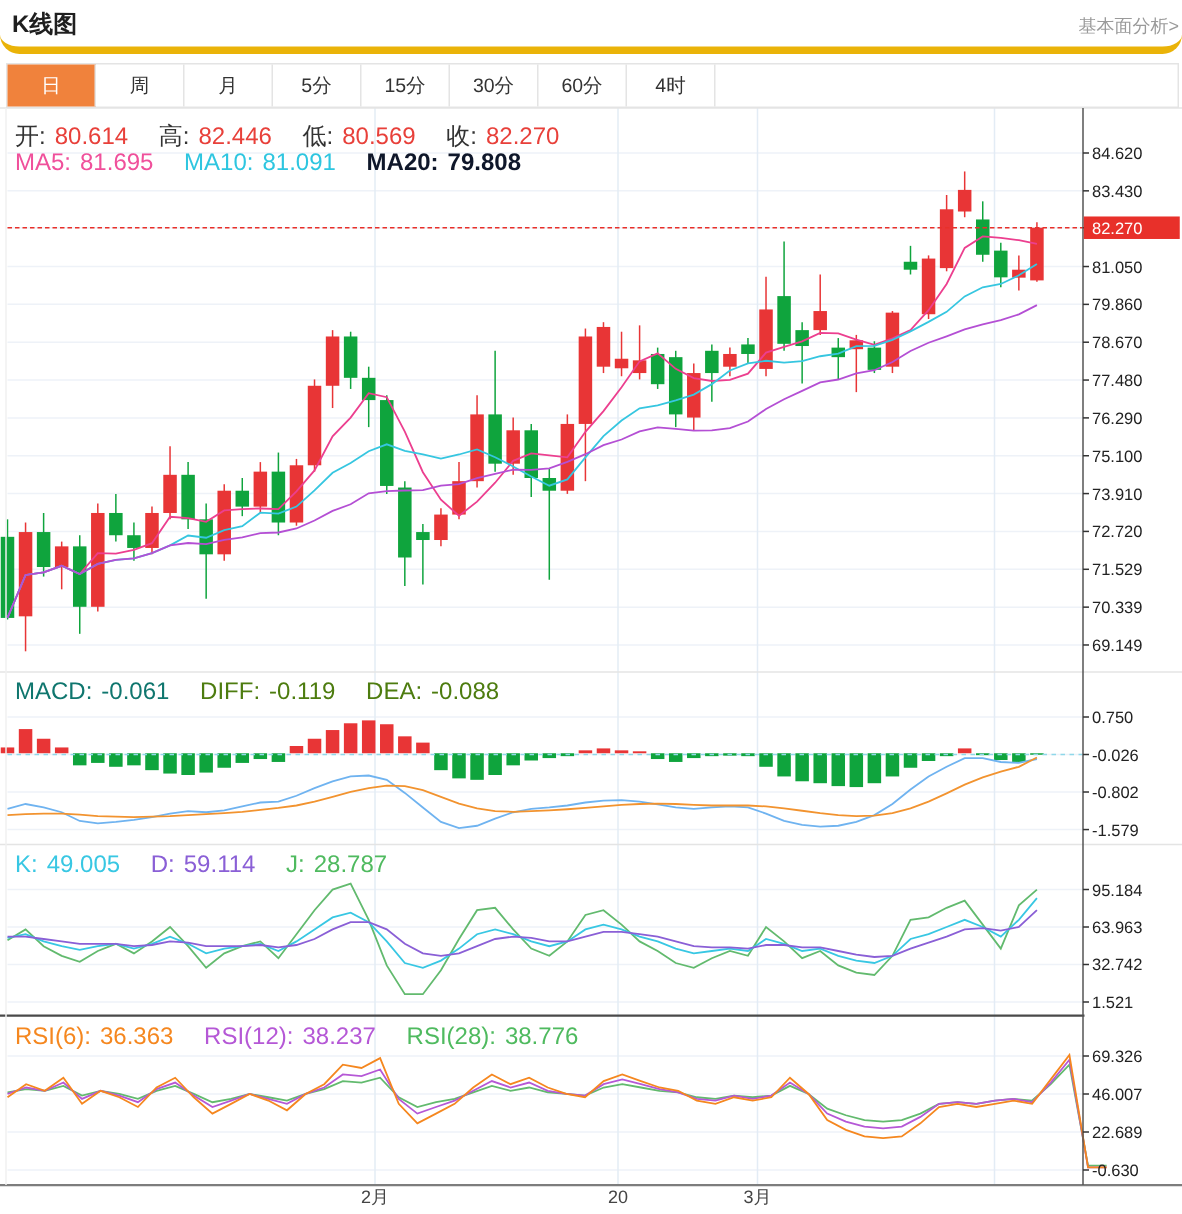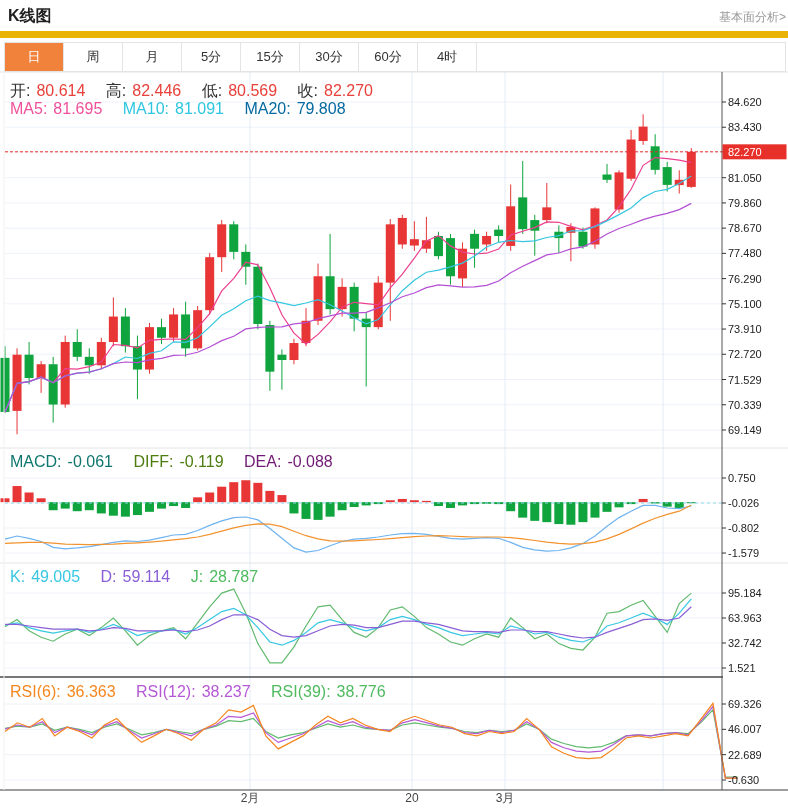--- a/index.html
+++ b/index.html
@@ -1,36 +1,36 @@
 <!DOCTYPE html>
 <html><head>
 <meta charset="utf-8">
 <style>
   html,body{margin:0;padding:0;}
   body{width:788px;height:809px;position:relative;background:#fff;
        font-family:"Liberation Sans","DejaVu Sans",sans-serif;overflow:hidden;}
-  .hdr{position:absolute;top:0;left:0;width:788px;height:31px;border-bottom:7px solid #eab308;background:#fff;z-index:3;}
+  .hdr{position:absolute;top:0;left:0;width:788px;height:31px;border-bottom:5px solid #eab308;background:#fff;z-index:3;border-radius:13px;}
   .hdr-title{position:absolute;left:8px;top:6px;font-size:16px;font-weight:bold;color:#1f1f1f;}
   .hdr-link{position:absolute;right:2px;top:9px;font-size:12px;color:#9a9a9a;cursor:pointer;margin-left:12px;}
   .tabs{position:absolute;left:4px;top:42px;width:782px;height:30px;box-sizing:border-box;
         border:1px solid #e4e4e4;display:flex;background:#fff;z-index:3;}
   .tab{width:59px;height:28px;line-height:28px;text-align:center;font-size:13px;color:#333;
        border-right:1px solid #e4e4e4;cursor:pointer;box-sizing:border-box;}
   .tab.active{background:#f0823c;color:#fff;}
   .inforow{position:absolute;left:10px;font-size:16px;white-space:nowrap;z-index:2;}
   .inforow span{margin-right:6px;}
   .inforow .gap{margin-right:16px;}
   .c-label{color:#333;}
   .c-red{color:#e8403a;}
   .c-ma5{color:#f0509b;text-align:center;}
   .c-ma10{color:#2ec6e0;}
-  .c-ma20{color:#0369a1;}
+  .c-ma20{color:#0f172a;font-weight:bold;}
   .c-macd{color:#0f766e;}
   .c-diff{color:#4d7c0f;}
-  .c-dea{color:#701a75;text-align:right;}
+  .c-dea{color:#4d7c0f;text-align:right;}
   .c-k{color:#38c7e3;}
   .c-d{color:#8a5fd6;}
   .c-j{color:#4fba5f;}
   .c-rsi6{color:#f5871f;}
   .c-rsi12{color:#b558d6;}
   .c-rsi24{color:#4fba5f;}
   svg#kline-svg{position:absolute;left:0;top:0;z-index:1;}
 </style>
 </head>
 <body>
@@ -68,21 +68,21 @@
   <span class="c-dea">DEA:</span><span class="c-dea">-0.088</span>
 </div>
 <div class="inforow" style="top:568px">
   <span class="c-k">K:</span><span class="c-k gap">49.005</span>
   <span class="c-d">D:</span><span class="c-d gap">59.114</span>
   <span class="c-j">J:</span><span class="c-j">28.787</span>
 </div>
 <div class="inforow" style="top:683px">
   <span class="c-rsi6">RSI(6):</span><span class="c-rsi6 gap">36.363</span>
   <span class="c-rsi12">RSI(12):</span><span class="c-rsi12 gap">38.237</span>
-  <span class="c-rsi24">RSI(39):</span><span class="c-rsi24">38.776</span>
+  <span class="c-rsi24">RSI(28):</span><span class="c-rsi24">38.776</span>
 </div>
 
 <svg id="kline-svg" width="788" height="809">
     <g>
       <line x1="5" y1="102" x2="722" y2="102" stroke="#eef2f8"></line>
       <line x1="5" y1="127.22799999999995" x2="722" y2="127.22799999999995" stroke="#eef2f8"></line>
       <line x1="5" y1="151.82000000000016" x2="722" y2="151.82000000000016" stroke="#eef2f8"></line>
       <line x1="5" y1="177.68400000000014" x2="722" y2="177.68400000000014" stroke="#eef2f8"></line>
       <line x1="5" y1="202.9120000000001" x2="722" y2="202.9120000000001" stroke="#eef2f8"></line>
       <line x1="5" y1="228.14000000000004" x2="722" y2="228.14000000000004" stroke="#eef2f8"></line>

